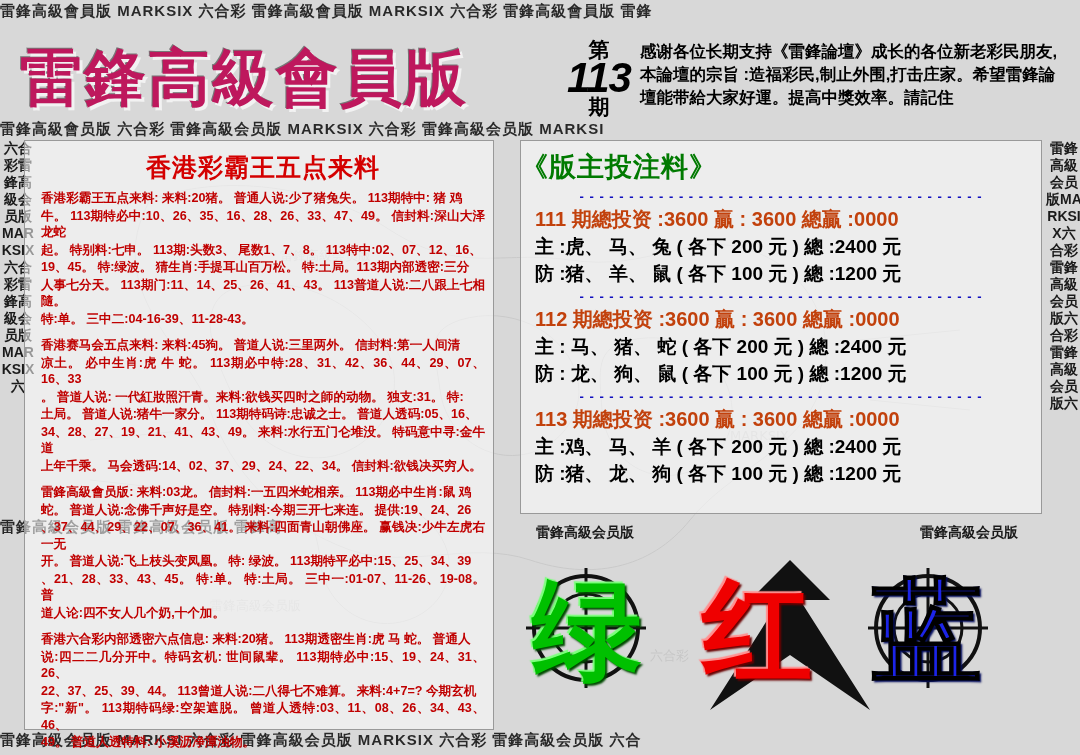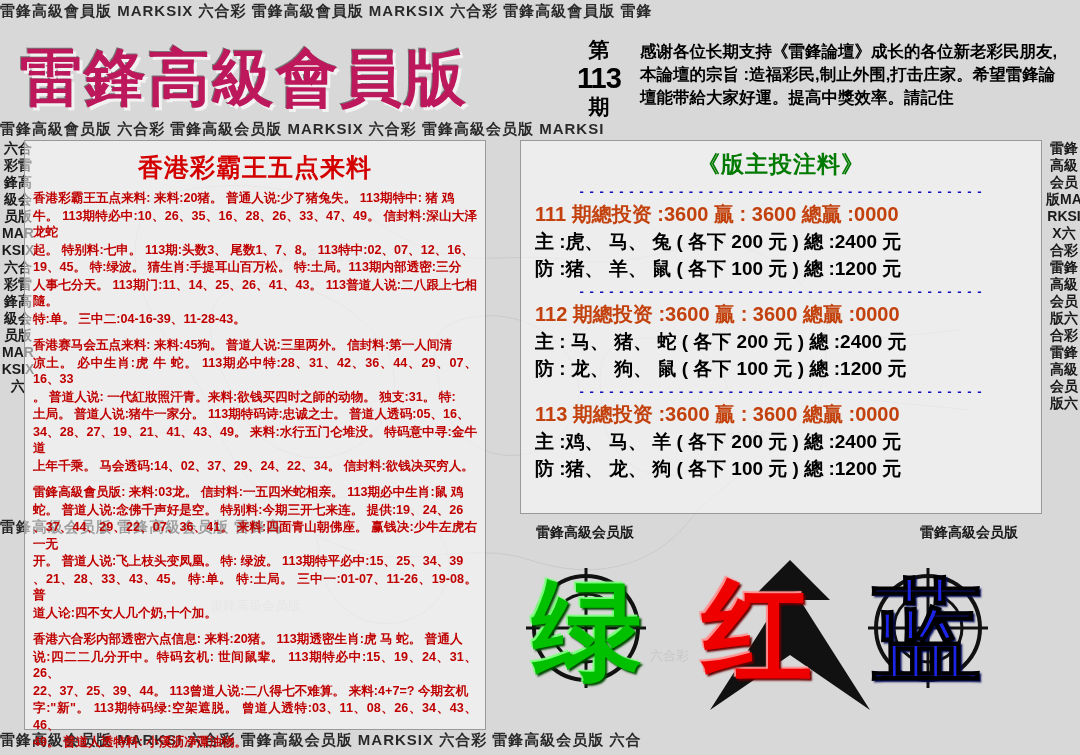--- a/index.html
+++ b/index.html
@@ -85,21 +85,21 @@
   .issue-box {
     position: absolute;
     left: 566px;
     top: 20px;
     width: 66px;
     text-align: center;
     color: #000;
     font-weight: bold;
   }
   .issue-line1 { font-size: 21px; line-height: 23px; }
-  .issue-num { font-size: 29px; line-height: 34px; letter-spacing: -1px; }
+  .issue-num { font-size: 42px; line-height: 34px; letter-spacing: -1px; font-style: italic; }
   .issue-line3 { font-size: 21px; line-height: 24px; }
 
   .notice {
     position: absolute;
     left: 640px;
     top: 22px;
     width: 430px;
     font-size: 16.5px;
     line-height: 23px;
     color: #000;
@@ -110,20 +110,21 @@
   .panel {
     position: absolute;
     background: rgba(255,255,255,0.55);
     border: 1px solid #999;
   }
   #left-panel {
     left: 24px;
     top: 140px;
     width: 460px;
     height: 588px;
+    padding-left: 8px;
   }
   #right-panel {
     left: 520px;
     top: 140px;
     width: 520px;
     height: 372px;
     background: rgba(255,255,255,0.55);
   }
 
   .left-title {
@@ -143,22 +144,21 @@
     font-size: 12.6px;
     line-height: 16.5px;
     color: #c00000;
     font-weight: bold;
     text-align: justify;
   }
 
   
   .right-title {
     margin: 8px 0 4px 0;
-    text-align: center;
-    font-size: 23px;
+    font-size: 27px;
     font-weight: bold;
     color: #007a00;
     letter-spacing: 1px;
   }
   .dash {
     text-align: center;
     color: #1010c0;
     font-size: 13px;
     letter-spacing: 1px;
     font-weight: bold;

